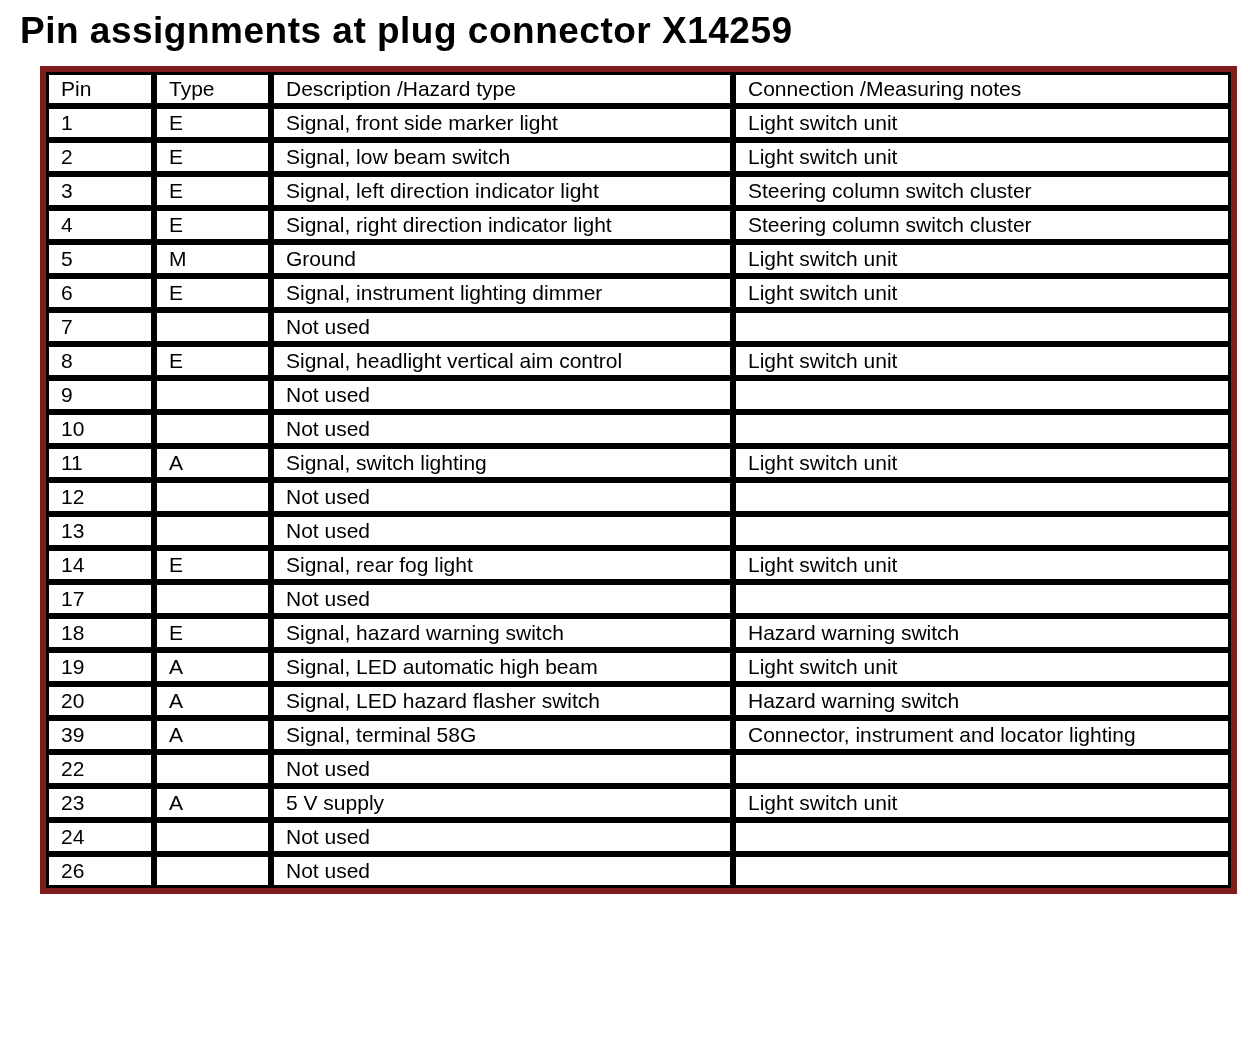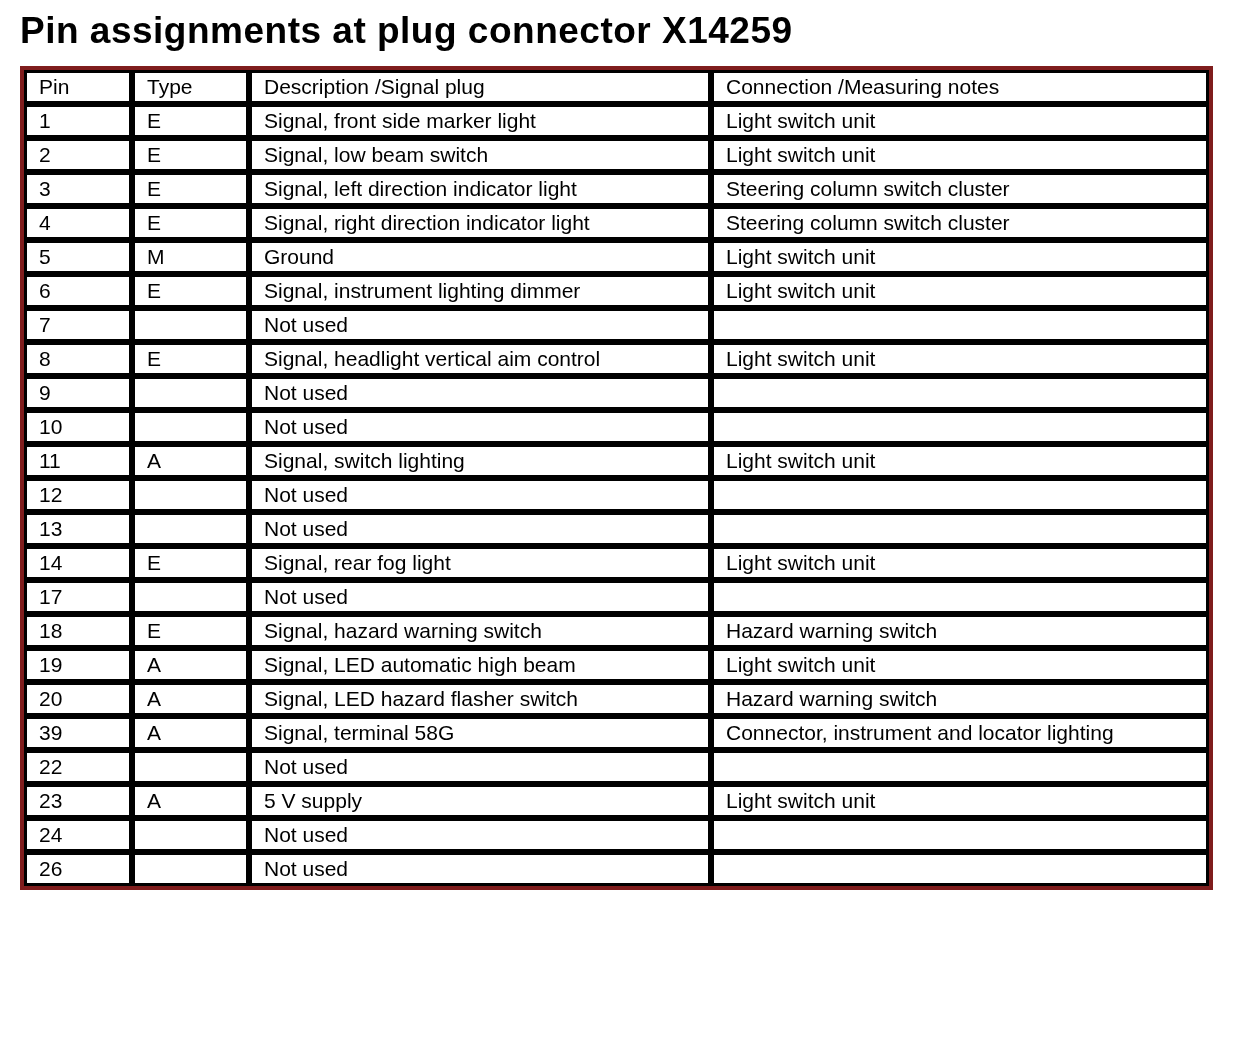--- a/index.html
+++ b/index.html
@@ -19,24 +19,24 @@
   .doc-title {
     font-size: 37px;
     font-weight: bold;
     letter-spacing: 0.5px;
     margin: 10px 0 14px 20px;
     white-space: nowrap;
   }
   table.pin-table {
     border-collapse: separate;
     border-spacing: 0;
-    margin-left: 20px;
+    margin-left: 40px;
     width: 1185px;
     table-layout: fixed;
-    border: 4px solid #7f1d1d;
+    border: 6px solid #7f1d1d;
   }
   table.pin-table th,
   table.pin-table td {
     border: 3px solid #000000;
     font-size: 21px;
     line-height: 26px;
     padding: 1px 4px 1px 12px;
     text-align: left;
     vertical-align: top;
     font-weight: normal;
@@ -62,21 +62,21 @@
     <colgroup>
       <col class="col-pin">
       <col class="col-type">
       <col class="col-desc">
       <col class="col-conn">
     </colgroup>
     <thead>
       <tr>
         <th>Pin</th>
         <th>Type</th>
-        <th>Description /Signal plug</th>
+        <th>Description /Hazard type</th>
         <th>Connection /Measuring notes</th>
       </tr>
     </thead>
     <tbody>
         <tr>
           <td>1</td>
           <td>E</td>
           <td>Signal, front side marker light</td>
           <td>Light switch unit</td>
         </tr>

